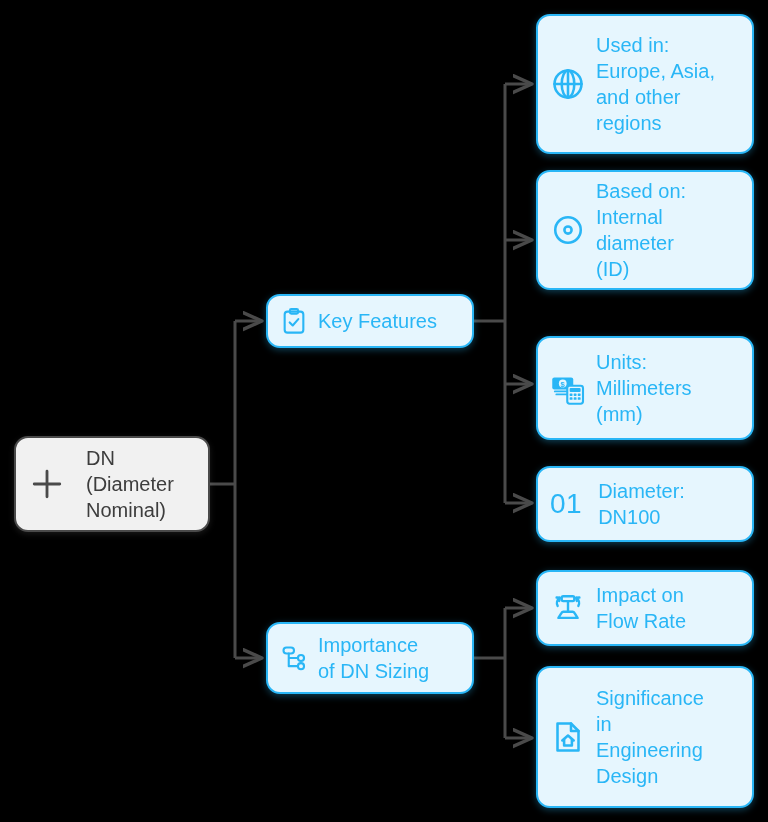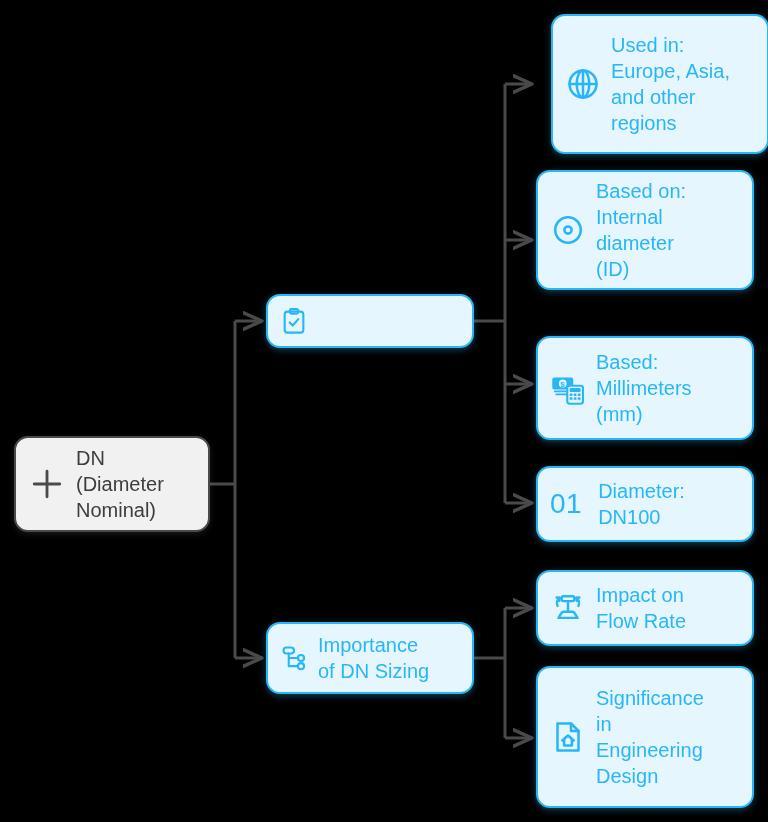--- a/index.html
+++ b/index.html
@@ -7,21 +7,21 @@
        font-family:"Liberation Sans","DejaVu Sans",sans-serif;}
   #canvas{position:absolute;inset:0;width:768px;height:822px;}
   svg.connectors{position:absolute;left:0;top:0;width:768px;height:822px;pointer-events:none;}
 
   .node{position:absolute;box-sizing:border-box;display:flex;align-items:center;
         border-radius:14px;}
 
   
   .node.root{background:#f1f1f1;border:2px solid #4a4a4a;
              box-shadow:0 2px 6px rgba(255,255,255,0.10);
-             padding:10px 14px;gap:12px;}
+             padding:10px 14px;gap:22px;}
   .node.root .label{color:#3d3d3d;font-size:20px;line-height:26px;white-space:pre-line;}
   .node.root .ico{flex:0 0 auto;width:34px;height:34px;display:block;}
 
   
   .node.blue{background:#e6f6fe;border:2.5px solid #29b6f6;
              box-shadow:0 2px 7px rgba(41,182,246,0.35);
              padding:8px 12px;gap:10px;}
   .node.blue .label{color:#29b6f6;font-size:20px;line-height:26px;white-space:pre-line;}
   .node.blue .ico{flex:0 0 auto;display:block;}
   .node.blue .numbadge{flex:0 0 auto;color:#29b6f6;font-size:28px;line-height:28px;
@@ -72,36 +72,37 @@
   </div>
 
   <div class="node blue" style="left:266px;top:294px;width:208px;height:54px;">
     <span class="ico">
       <svg width="28" height="28" viewBox="0 0 24 24" fill="none" stroke="#29b6f6" stroke-width="1.8" stroke-linecap="round" stroke-linejoin="round">
         <rect x="4" y="4" width="16" height="18" rx="2.5"></rect>
         <rect x="8.5" y="1.8" width="7" height="4" rx="1.2"></rect>
         <path d="M8.3 13.2 l2.6 2.6 l4.8 -5.4"></path>
       </svg>
     </span>
+    <span class="label">Key Features</span>
   </div>
 
   <div class="node blue" style="left:266px;top:622px;width:208px;height:72px;">
     <span class="ico">
       <svg width="28" height="28" viewBox="0 0 24 24" fill="none" stroke="#29b6f6" stroke-width="1.8" stroke-linecap="round" stroke-linejoin="round">
         <rect x="3" y="3" width="9" height="5.2" rx="2.6"></rect>
         <circle cx="18" cy="12" r="2.6"></circle>
         <circle cx="18" cy="19" r="2.6"></circle>
         <path d="M7.5 8.2 V19 M7.5 12 H15.4 M7.5 19 H15.4"></path>
       </svg>
     </span>
     <span class="label">Importance
 of DN Sizing</span>
   </div>
 
-  <div class="node blue" style="left:536px;top:14px;width:218px;height:140px;margin-left:15px;">
+  <div class="node blue" style="left:536px;top:14px;width:218px;height:140px;">
     <span class="ico">
       <svg width="36" height="36" viewBox="0 0 24 24" fill="none" stroke="#29b6f6" stroke-width="1.7" stroke-linecap="round">
         <circle cx="12" cy="12" r="9"></circle>
         <ellipse cx="12" cy="12" rx="4.2" ry="9"></ellipse>
         <path d="M3 12 H21 M12 3 V21"></path>
       </svg>
     </span>
     <span class="label">Used in:
 Europe, Asia,
 and other
@@ -136,21 +137,21 @@
         <g fill="#29b6f6">
           <rect x="13.1" y="15.6" width="1.9" height="1.7" rx="0.4"></rect>
           <rect x="15.8" y="15.6" width="1.9" height="1.7" rx="0.4"></rect>
           <rect x="18.5" y="15.6" width="1.9" height="1.7" rx="0.4"></rect>
           <rect x="13.1" y="18.2" width="1.9" height="1.7" rx="0.4"></rect>
           <rect x="15.8" y="18.2" width="1.9" height="1.7" rx="0.4"></rect>
           <rect x="18.5" y="18.2" width="1.9" height="1.7" rx="0.4"></rect>
         </g>
       </svg>
     </span>
-    <span class="label">Based:
+    <span class="label">Units:
 Millimeters
 (mm)</span>
   </div>
 
   <div class="node blue" style="left:536px;top:466px;width:218px;height:76px;gap:16px;">
     <span class="numbadge">01</span>
     <span class="label">Diameter:
 DN100</span>
   </div>
 

